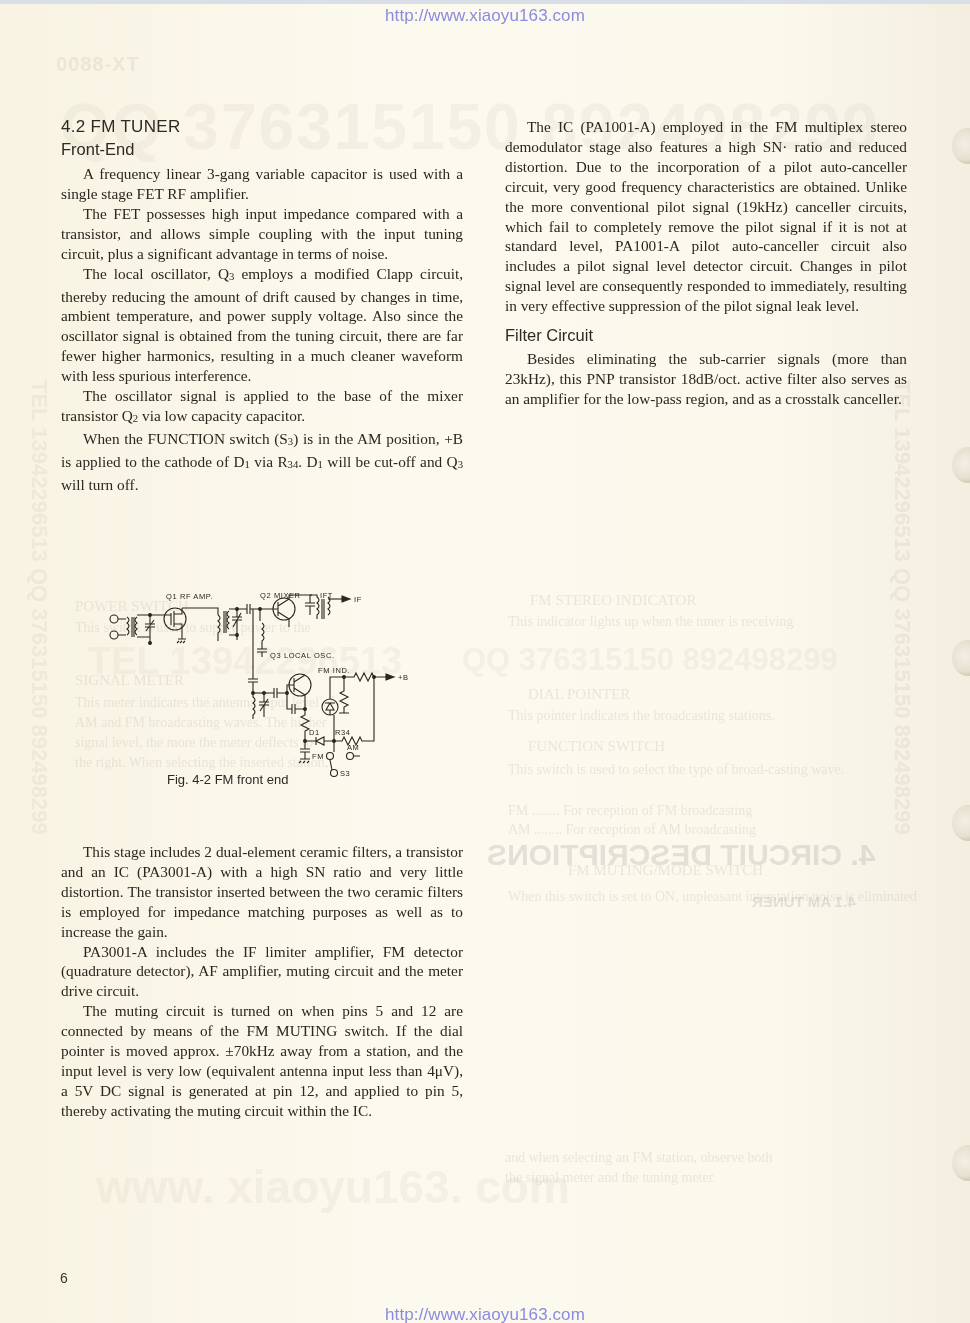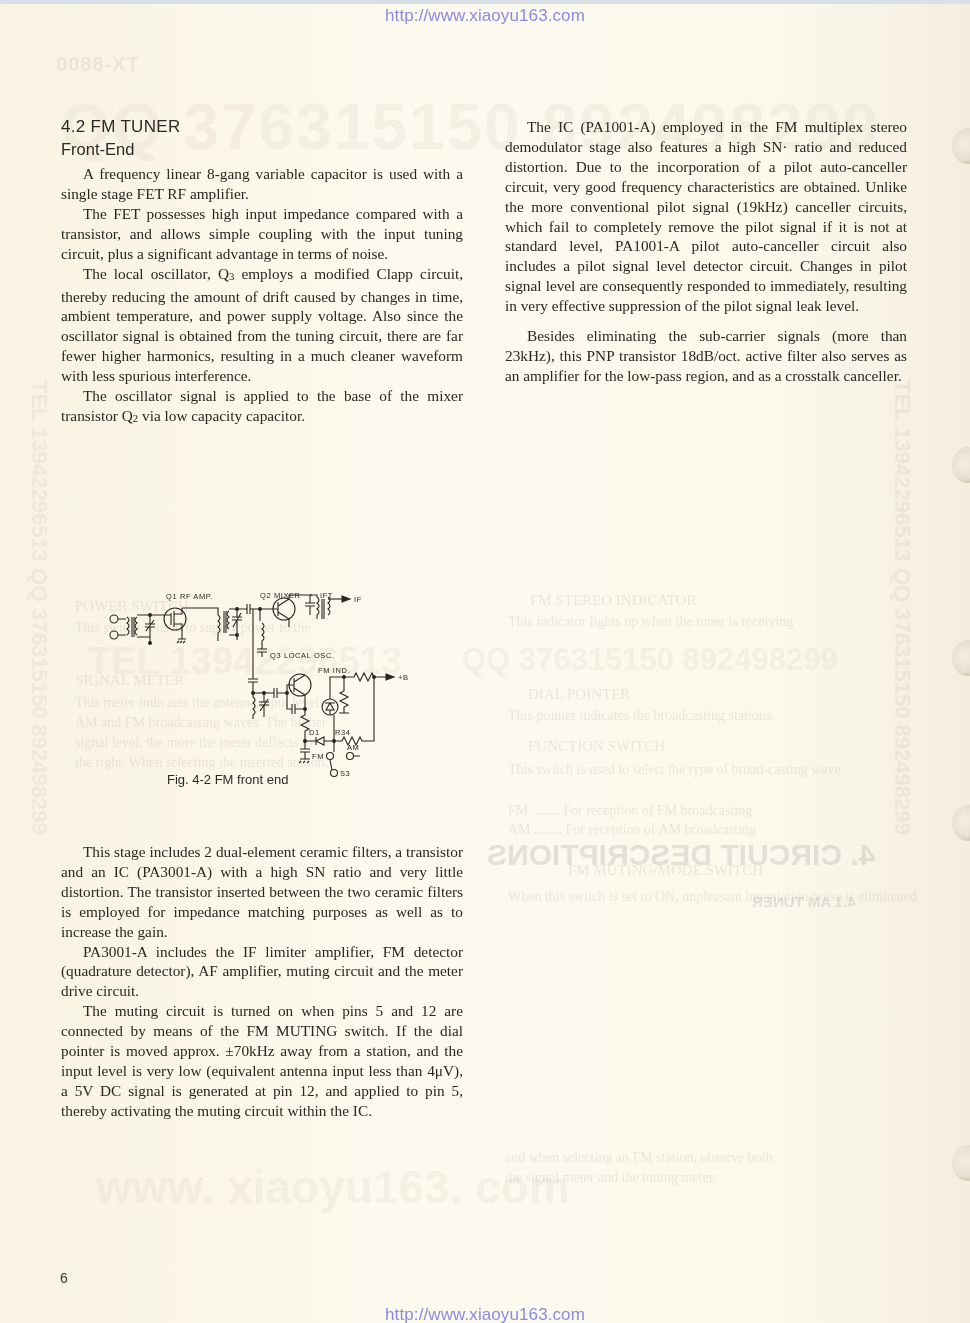--- a/index.html
+++ b/index.html
@@ -120,24 +120,25 @@
   <div class="hole" style="top:1145px;"></div>
 </div>
 
 <div class="url top">http://www.xiaoyu163.com</div>
 <div class="model-mirror">TX-8800</div>
 
 <div class="col left">
   <h2>4.2  FM TUNER</h2>
   <h3>Front-End</h3>
   <div style="height:3px"></div>
-  <p>A frequency linear 8-gang variable capacitor is used with a single stage FET RF amplifier.</p>
+  <p>A frequency linear 3-gang variable capacitor is used with a single stage FET RF amplifier.</p>
   <p>The FET possesses high input impedance compared with a transistor, and allows simple coupling with the input tuning circuit, plus a significant advantage in terms of noise.</p>
   <p>The local oscillator, Q<sub>3</sub> employs a modified Clapp circuit, thereby reducing the amount of drift caused by changes in time, ambient temperature, and power supply voltage.  Also since the oscillator signal is obtained from the tuning circuit, there are far fewer higher harmonics, resulting in a much cleaner waveform with less spurious interference.</p>
   <p>The oscillator signal is applied to the base of the mixer transistor Q<sub>2</sub> via low capacity capacitor.</p>
+  <p>When the FUNCTION switch (S<sub>3</sub>) is in the AM position, +B is applied to the cathode of D<sub>1</sub> via R<sub>34</sub>.  D<sub>1</sub> will be cut-off and Q<sub>3</sub> will turn off.</p>
 </div>
 
 <div class="fig">
   <svg width="320" height="190" viewBox="0 0 320 190" fill="none" stroke="#2b2620" stroke-width="1.1">
 
     <circle cx="12" cy="32" r="4"></circle>
     <circle cx="12" cy="48" r="4"></circle>
     <path d="M16 32 H24 M16 48 H24"></path>
     <path d="M25 30 q4 3 0 6 q4 3 0 6 q4 3 0 6"></path>
     <path d="M30 30 V50 M32 30 V50"></path>
@@ -236,18 +237,19 @@
   <div style="height:2px"></div>
   <p>This stage includes 2 dual-element ceramic filters, a transistor and an IC (PA3001-A) with a high SN ratio and very little distortion.  The transistor inserted between the two ceramic filters is employed for impedance matching purposes as well as to increase the gain.</p>
   <p>PA3001-A includes the IF limiter amplifier, FM detector (quadrature detector), AF amplifier, muting circuit and the meter drive circuit.</p>
   <p>The muting circuit is turned on when pins 5 and 12 are connected by means of the FM MUTING switch.   If the dial pointer is moved approx. ±70kHz away from a station, and the input level is very low (equivalent antenna input less than 4μV), a 5V DC signal is generated at pin 12, and applied to pin 5, thereby activating the muting circuit within the IC.</p>
 </div>
 
 <div class="col right">
   <div style="height:2px"></div>
   <p>The IC (PA1001-A) employed in the FM multiplex stereo demodulator stage also features a high SN· ratio and reduced distortion.  Due to the incorporation of a pilot auto-canceller circuit, very good frequency characteristics are obtained.  Unlike the more conventional pilot signal (19kHz) canceller circuits, which fail to completely remove the pilot signal if it is not at standard level, PA1001-A pilot auto-canceller circuit also includes a pilot signal level detector circuit.  Changes in pilot signal level are consequently responded to immediately, resulting in very effective suppression of the pilot signal leak level.</p>
   <div class="gap"></div>
+  <h3>Filter Circuit</h3>
   <div style="height:2px"></div>
   <p>Besides eliminating the sub-carrier signals (more than 23kHz), this PNP transistor 18dB/oct. active filter also serves as an amplifier for the low-pass region, and as a crosstalk canceller.</p>
 </div>
 
 <div class="page-num">6</div>
 <div class="url bottom">http://www.xiaoyu163.com</div>
 
 </body></html>

